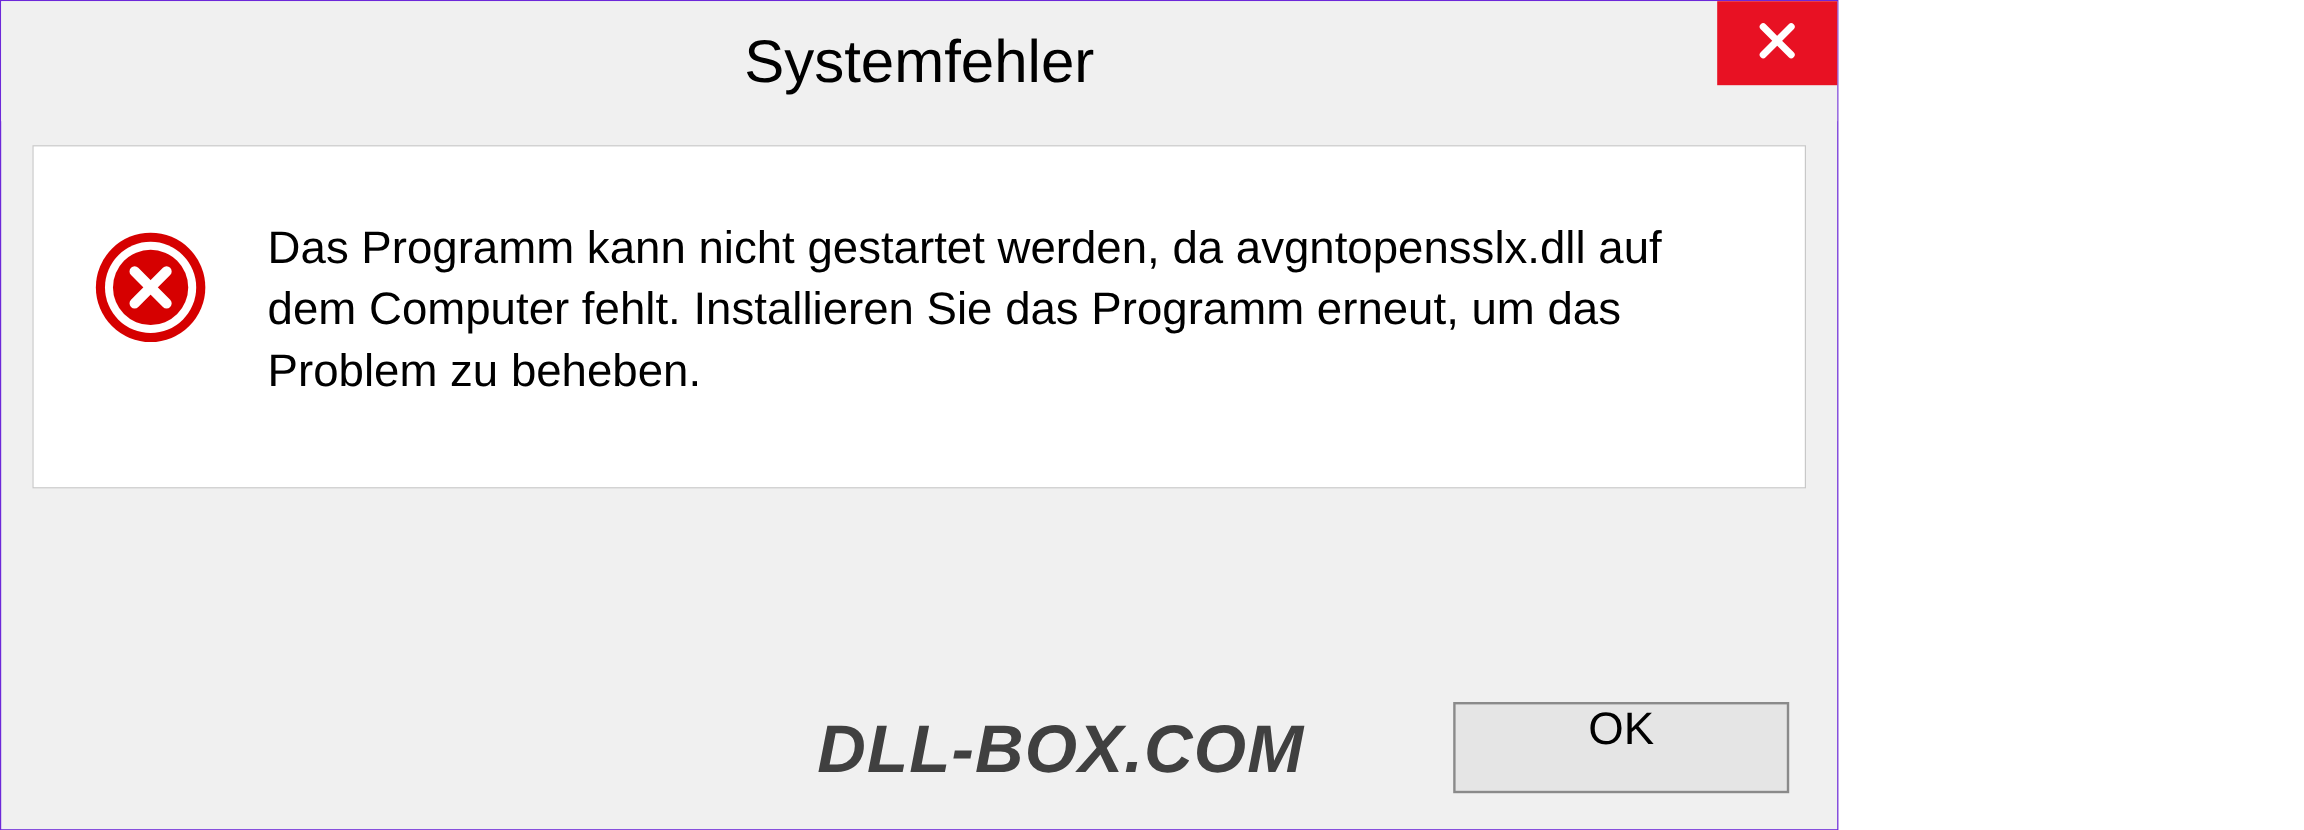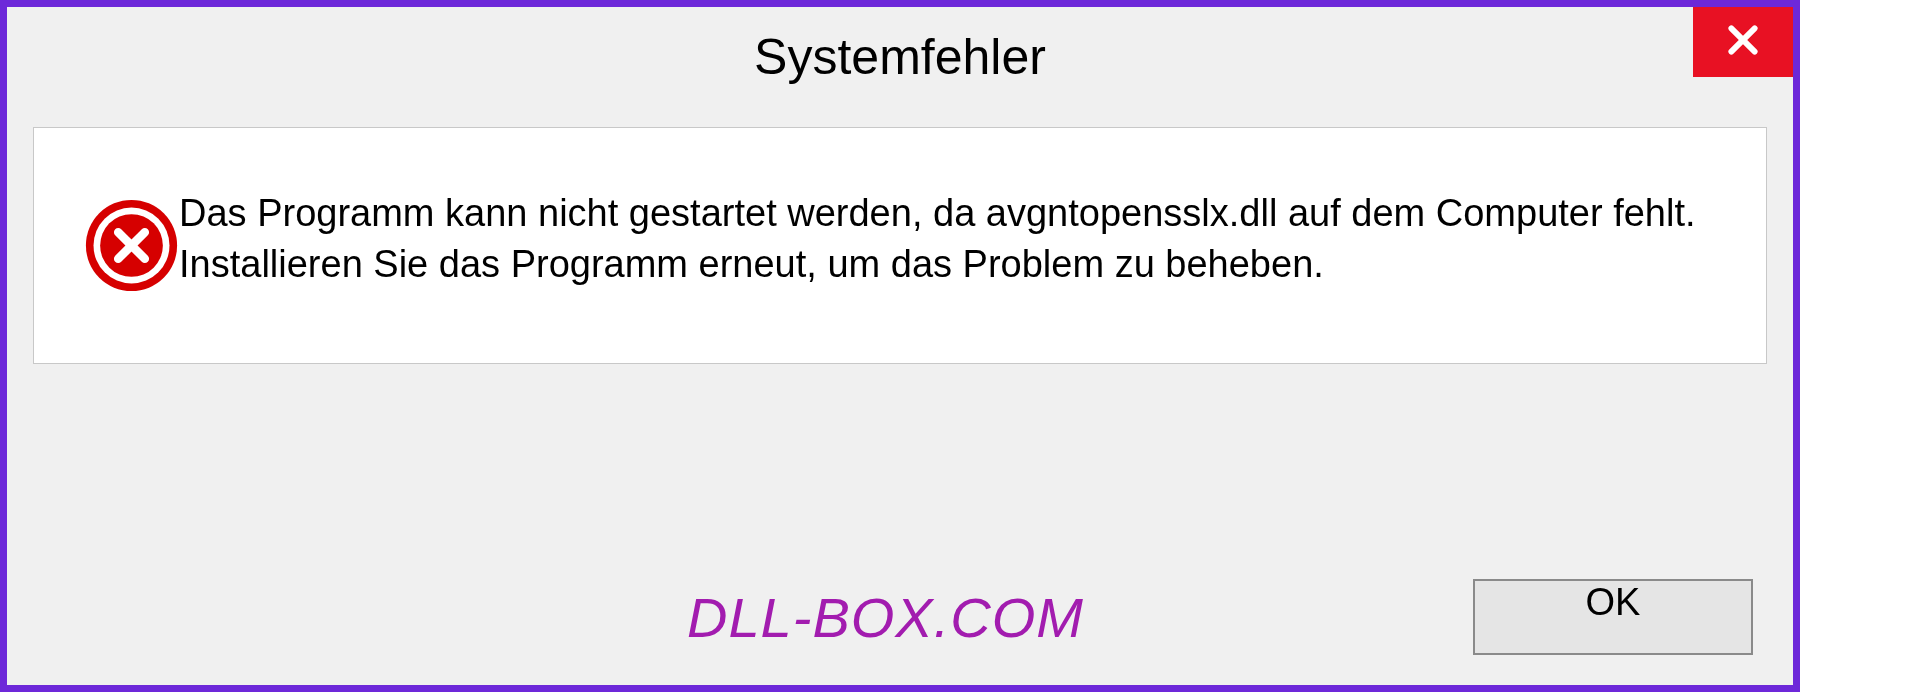--- a/index.html
+++ b/index.html
@@ -8,24 +8,24 @@
       box-sizing: border-box;
     }
     body {
       font-family: "Segoe UI", Arial, sans-serif;
       background: #ffffff;
       width: 1920px;
       height: 692px;
       overflow: hidden;
     }
     .dialog {
-      width: 1800px;
+      width: 1532px;
       height: 692px;
       background: #f0f0f0;
-      border: 7px solid #6d28d9;
+      border: 1px solid #6d28d9;
       position: relative;
     }
     .titlebar {
       height: 100px;
       display: flex;
       align-items: center;
       justify-content: center;
       position: relative;
       background: #f0f0f0;
     }
@@ -50,20 +50,21 @@
       width: 40px;
       height: 40px;
     }
     .content-area {
       margin: 20px 26px;
       background: #ffffff;
       border: 1px solid #c8c8c8;
       padding: 60px 50px 70px 50px;
       display: flex;
       align-items: flex-start;
+      gap: 50px;
     }
     .error-icon {
       flex-shrink: 0;
       width: 95px;
       height: 95px;
       margin-top: 10px;
     }
     .error-icon svg {
       width: 100%;
       height: 100%;
@@ -79,22 +80,22 @@
       bottom: 30px;
       left: 0;
       right: 0;
       display: flex;
       align-items: center;
       justify-content: space-between;
       padding: 0 40px 0 680px;
     }
     .watermark {
       font-size: 56px;
-      font-weight: 400;
-      color: #a21caf;
+      font-weight: 700;
+      color: #404040;
       font-style: italic;
       letter-spacing: 1px;
       font-family: Arial, sans-serif;
     }
     .ok-btn {
       width: 280px;
       height: 76px;
       background: #e5e5e5;
       border: 2px solid #8a8a8a;
       font-size: 38px;

